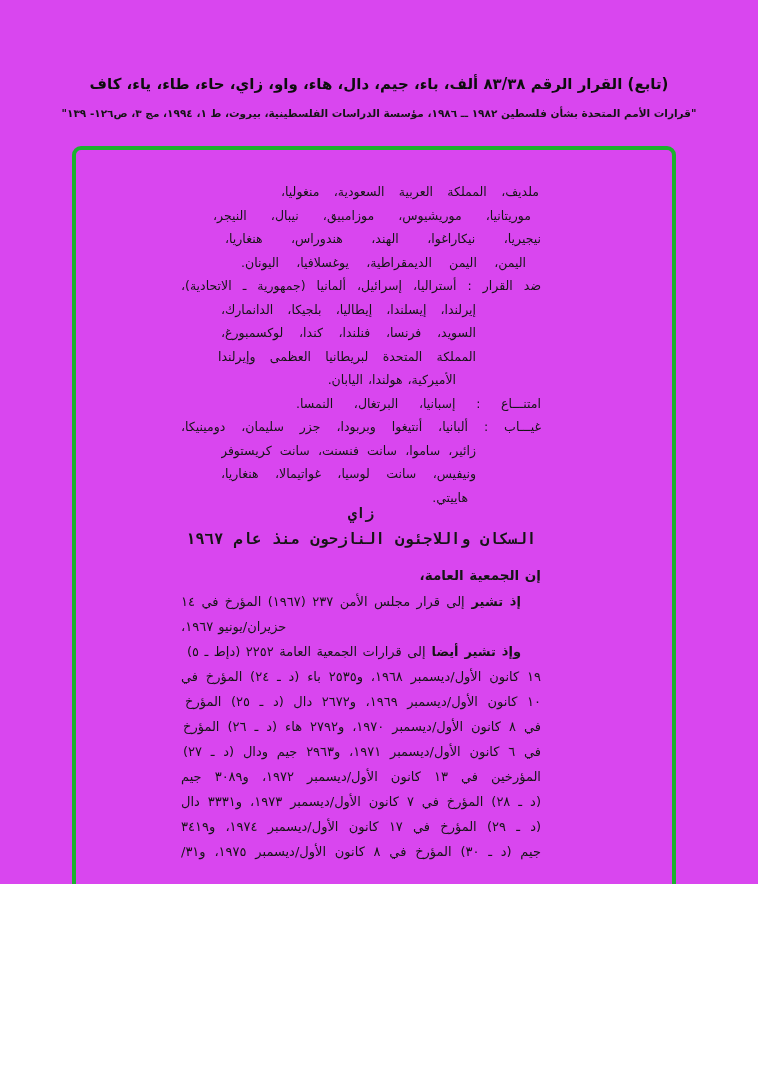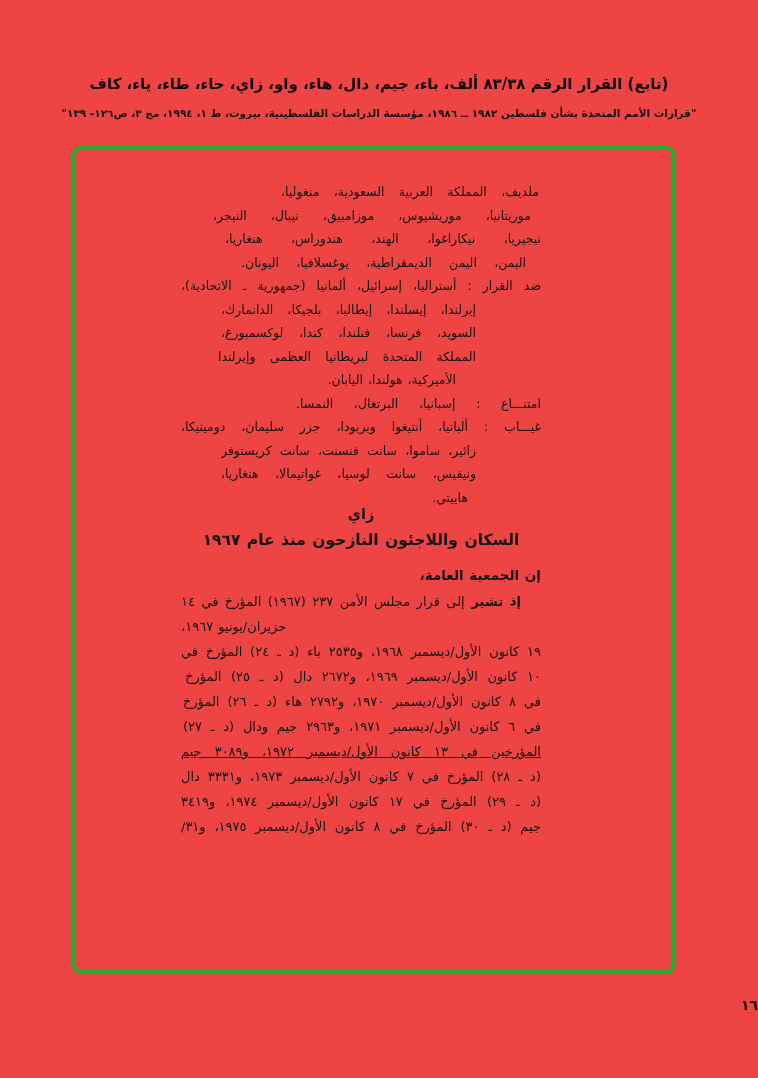--- a/index.html
+++ b/index.html
@@ -1,30 +1,30 @@
 <!DOCTYPE html>
 <html lang="ar"><head>
 <meta charset="utf-8">
 <style>
   html,body{margin:0;padding:0;background:#ffffff;}
-  .page{position:relative;width:758px;height:1078px;background:#ef4444;overflow:hidden;
+  .page{position:relative;width:758px;height:884px;background:#d946ef;overflow:hidden;
         font-family:"DejaVu Sans",sans-serif;color:#151515;}
   .hdr1{position:absolute;top:75px;left:0;right:0;text-align:center;direction:rtl;
         font-size:15px;font-weight:bold;color:#0d0d0d;}
   .hdr2{position:absolute;top:107px;left:0;right:0;text-align:center;direction:rtl;
         font-size:10.5px;font-weight:bold;color:#141414;}
   .frame{position:absolute;left:72px;top:146px;width:604px;height:828px;
          border:4px solid #7f1d1d;border-radius:9px;box-sizing:border-box;}
   .content{direction:rtl;padding:30px 131px 0 105px;}
   .ln{direction:rtl;font-size:12.5px;line-height:23.5px;height:23.5px;overflow:hidden;
       text-align:justify;text-align-last:justify;word-spacing:1px;}
   .res{font-size:13px;line-height:25px;height:25px;}
   .r{text-align:right;text-align-last:right;}
   .l{text-align:left;text-align-last:left;}
-  .c{text-align-last:center;}
+  .c{text-align-last:center;font-family:Liberation Mono, monospace;}
   .b{font-weight:bold;}
   .hz{font-size:14.5px;font-weight:bold;height:14px;line-height:14px;margin-top:-2px;overflow:visible;}
   .hf{font-size:15.5px;font-weight:bold;height:22px;line-height:22px;margin-top:8px;}
   .g1{font-size:13.5px;font-weight:bold;height:20px;line-height:20px;margin-top:14px;}
   .pagenum{position:absolute;top:997px;left:0;right:0;direction:rtl;
            font-size:14px;font-weight:bold;letter-spacing:5px;color:#0d0d0d;}
 </style>
 </head>
 <body>
 
@@ -45,24 +45,25 @@
         <div class="ln " style="margin-left: 115px;">امتنـــاع : إسبانيا، البرتغال، النمسا.</div>
         <div class="ln ">غيـــاب : ألبانيا، أنتيغوا وبربودا، جزر سليمان، دومينيكا،</div>
         <div class="ln " style="margin-right: 65px; margin-left: 40px;">زائير، ساموا، سانت فنسنت، سانت كريستوفر</div>
         <div class="ln " style="margin-right: 65px; margin-left: 40px;">ونيفيس، سانت لوسيا، غواتيمالا، هنغاريا،</div>
         <div class="ln r" style="margin-right: 73px;">هاييتي.</div>
         <div class="ln hz c">زاي</div>
         <div class="ln hf c">السكان واللاجئون النازحون منذ عام ١٩٦٧</div>
         <div class="ln g1 r">إن الجمعية العامة،</div>
         <div class="ln res" style="margin-right: 20px; margin-top: 4px;"><span class="b">إذ تشير </span><span>إلى قرار مجلس الأمن ٢٣٧ (١٩٦٧) المؤرخ في ١٤</span></div>
         <div class="ln res l">حزيران/يونيو ١٩٦٧،</div>
+        <div class="ln res" style="margin-right: 20px; margin-left: 6px;"><span class="b">وإذ تشير أيضا </span><span>إلى قرارات الجمعية العامة ٢٢٥٢ (دإط ـ ٥)</span></div>
         <div class="ln res">١٩ كانون الأول/ديسمبر ١٩٦٨، و٢٥٣٥ باء (د ـ ٢٤) المؤرخ في</div>
         <div class="ln res" style="margin-left: 4px;">١٠ كانون الأول/ديسمبر ١٩٦٩، و٢٦٧٢ دال (د ـ ٢٥) المؤرخ</div>
         <div class="ln res" style="margin-left: 2px;">في ٨ كانون الأول/ديسمبر ١٩٧٠، و٢٧٩٢ هاء (د ـ ٢٦) المؤرخ</div>
         <div class="ln res" style="margin-left: 2px;">في ٦ كانون الأول/ديسمبر ١٩٧١، و٢٩٦٣ جيم ودال (د ـ ٢٧)</div>
-        <div class="ln res" style="margin-left: 0; text-decoration: underline;">المؤرخين في ١٣ كانون الأول/ديسمبر ١٩٧٢، و٣٠٨٩ جيم</div>
+        <div class="ln res" style="margin-left: 0;">المؤرخين في ١٣ كانون الأول/ديسمبر ١٩٧٢، و٣٠٨٩ جيم</div>
         <div class="ln res">(د ـ ٢٨) المؤرخ في ٧ كانون الأول/ديسمبر ١٩٧٣، و٣٣٣١ دال</div>
         <div class="ln res">(د ـ ٢٩) المؤرخ في ١٧ كانون الأول/ديسمبر ١٩٧٤، و٣٤١٩</div>
         <div class="ln res">جيم (د ـ ٣٠) المؤرخ في ٨ كانون الأول/ديسمبر ١٩٧٥، و٣١/</div>
       </div>
   </div>
   <div class="pagenum">١٦</div>
 </div>
 
 </body></html>

